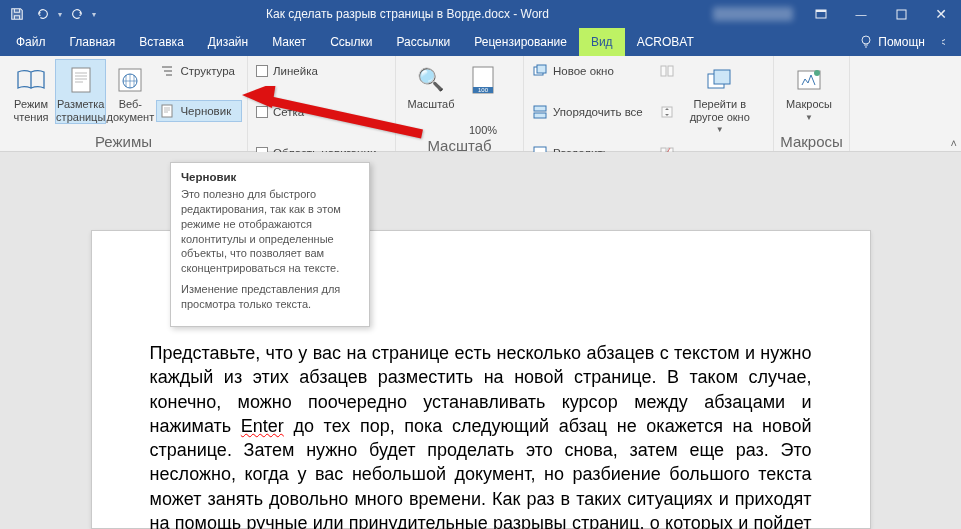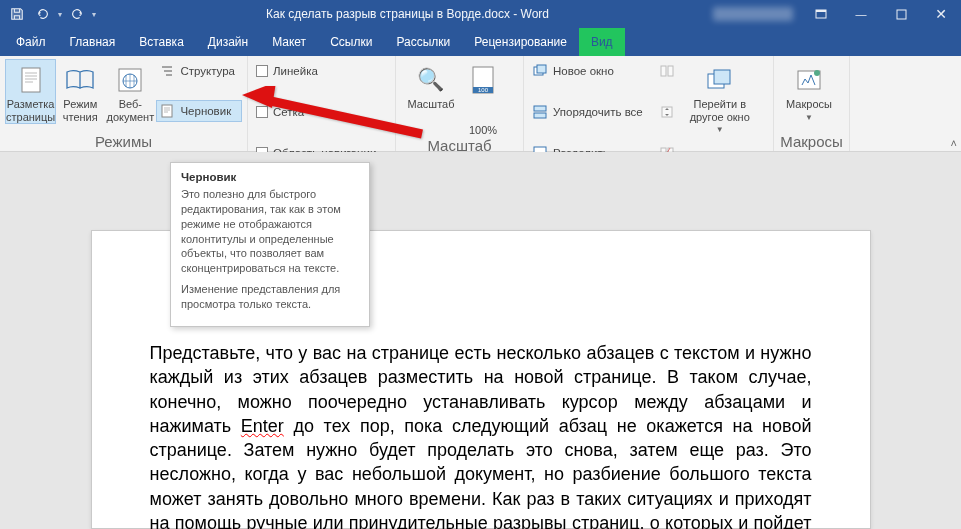--- a/index.html
+++ b/index.html
@@ -12,21 +12,21 @@
   .qat .sep { font-size: 8px; opacity: .7; }
   .title { flex: 1; text-align: center; font-size: 12px; opacity: .95; }
   .wctrl { display: flex; gap: 0; }
   .wctrl .ic { width: 40px; height: 28px; font-size: 11px; }
   .wctrl .close { font-size: 14px; }
   .redacted { width: 80px; height: 14px; background: rgba(255,255,255,.3); filter: blur(3px); border-radius: 2px; margin-right: 8px; }
 
   
   .tabs { height: 28px; background: #2b579a; display: flex; align-items: stretch; color: #fff; padding-left: 4px; }
   .tab { padding: 0 12px; display: flex; align-items: center; font-size: 12px; cursor: default; }
-  .tab.active { background: #22c55e; color: #2b579a; }
+  .tab.active { background: #bef264; color: #2b579a; }
   .tabs-right { margin-left: auto; display: flex; align-items: center; gap: 10px; padding-right: 10px; }
   .tabs-right .ric { width: 16px; height: 16px; opacity: .85; }
 
   
   .ribbon { height: 96px; background: #f3f3f3; border-bottom: 1px solid #d4d4d4; display: flex; position: relative; }
   .group { border-right: 1px solid #e1e1e1; display: flex; flex-direction: column; }
   .group-body { flex: 1; display: flex; align-items: flex-start; padding: 4px 6px 0 6px; }
   .group-label { height: 18px; text-align: center; font-size: 15px; color: #666; padding-bottom: 2px; }
   .bigbtn { width: 58px; display: flex; flex-direction: column; align-items: center; justify-content: flex-start; padding-top: 4px; gap: 2px; text-align: center; font-size: 11px; line-height: 1.15; }
   .bigbtn.hover { background: #cde6f7; border: 1px solid #a3c7e8; margin: -1px; }
@@ -102,48 +102,61 @@
 <div class="tabs">
   <div class="tab">Файл</div>
   <div class="tab">Главная</div>
   <div class="tab">Вставка</div>
   <div class="tab">Дизайн</div>
   <div class="tab">Макет</div>
   <div class="tab">Ссылки</div>
   <div class="tab">Рассылки</div>
   <div class="tab">Рецензирование</div>
   <div class="tab active">Вид</div>
+  <div class="tab">ACROBAT</div>
+  <div class="tabs-right">
+    <div style="display:flex;align-items:center;gap:4px;">
+      <svg class="ric" viewBox="0 0 16 16">
+          <circle cx="8" cy="6" r="4" fill="none" stroke="#fff"></circle>
+          <path stroke="#fff" d="M6 11h4M7 13h2"></path>
+        </svg>
+      <span>Помощн</span>
+    </div>
+    <svg class="ric" viewBox="0 0 16 16">
+        <path fill="none" stroke="#fff" d="M11 5a2 2 0 1 0 0-0M5 8a2 2 0 1 0 0-0M11 11a2 2 0 1 0 0-0M7 7l3-1.5M7 9l3 1.5"></path>
+      </svg>
+  </div>
 </div>
 
 <div class="ribbon">
 
   <div class="group" style="width:248px;">
     <div class="group-body">
+      <div class="bigbtn">
+        <div class="bicon">
+          <svg width="30" height="24" viewBox="0 0 30 24">
+              <path fill="none" stroke="#3a76b1" stroke-width="1.3" d="M2 4c4-2 8-2 13 0v16c-5-2-9-2-13 0zM28 4c-4-2-8-2-13 0v16c5-2 9-2 13 0z"></path>
+            </svg>
+        </div>
+        <span>Режим чтения</span>
+      </div>
       <div class="bigbtn hover">
         <div class="bicon">
           <svg width="22" height="28" viewBox="0 0 22 28">
               <rect x="2" y="2" width="18" height="24" fill="#fff" stroke="#888"></rect>
               <line x1="5" y1="7" x2="17" y2="7" stroke="#bbb"></line>
               <line x1="5" y1="10" x2="17" y2="10" stroke="#bbb"></line>
               <line x1="5" y1="13" x2="17" y2="13" stroke="#bbb"></line>
               <line x1="5" y1="16" x2="13" y2="16" stroke="#bbb"></line>
             </svg>
         </div>
         <span>Разметка страницы</span>
       </div>
       <div class="bigbtn">
         <div class="bicon">
-          <svg width="30" height="24" viewBox="0 0 30 24">
-              <path fill="none" stroke="#3a76b1" stroke-width="1.3" d="M2 4c4-2 8-2 13 0v16c-5-2-9-2-13 0zM28 4c-4-2-8-2-13 0v16c5-2 9-2 13 0z"></path>
-            </svg>
-        </div>
-        <span>Режим чтения</span>
-      </div>
-      <div class="bigbtn">
-        <div class="bicon">
           <svg width="26" height="26" viewBox="0 0 26 26">
               <rect x="2" y="2" width="22" height="22" fill="#fff" stroke="#888"></rect>
               <circle cx="13" cy="14" r="7" fill="none" stroke="#3a76b1"></circle>
               <path fill="none" stroke="#3a76b1" d="M6 14h14M13 7v14M9 8c0 4 0 8 0 12M17 8c0 4 0 8 0 12" opacity=".6"></path>
             </svg>
         </div>
         <span>Веб-документ</span>
       </div>
       <div class="vcol" style="margin-left:2px;">
         <div class="smrow">

